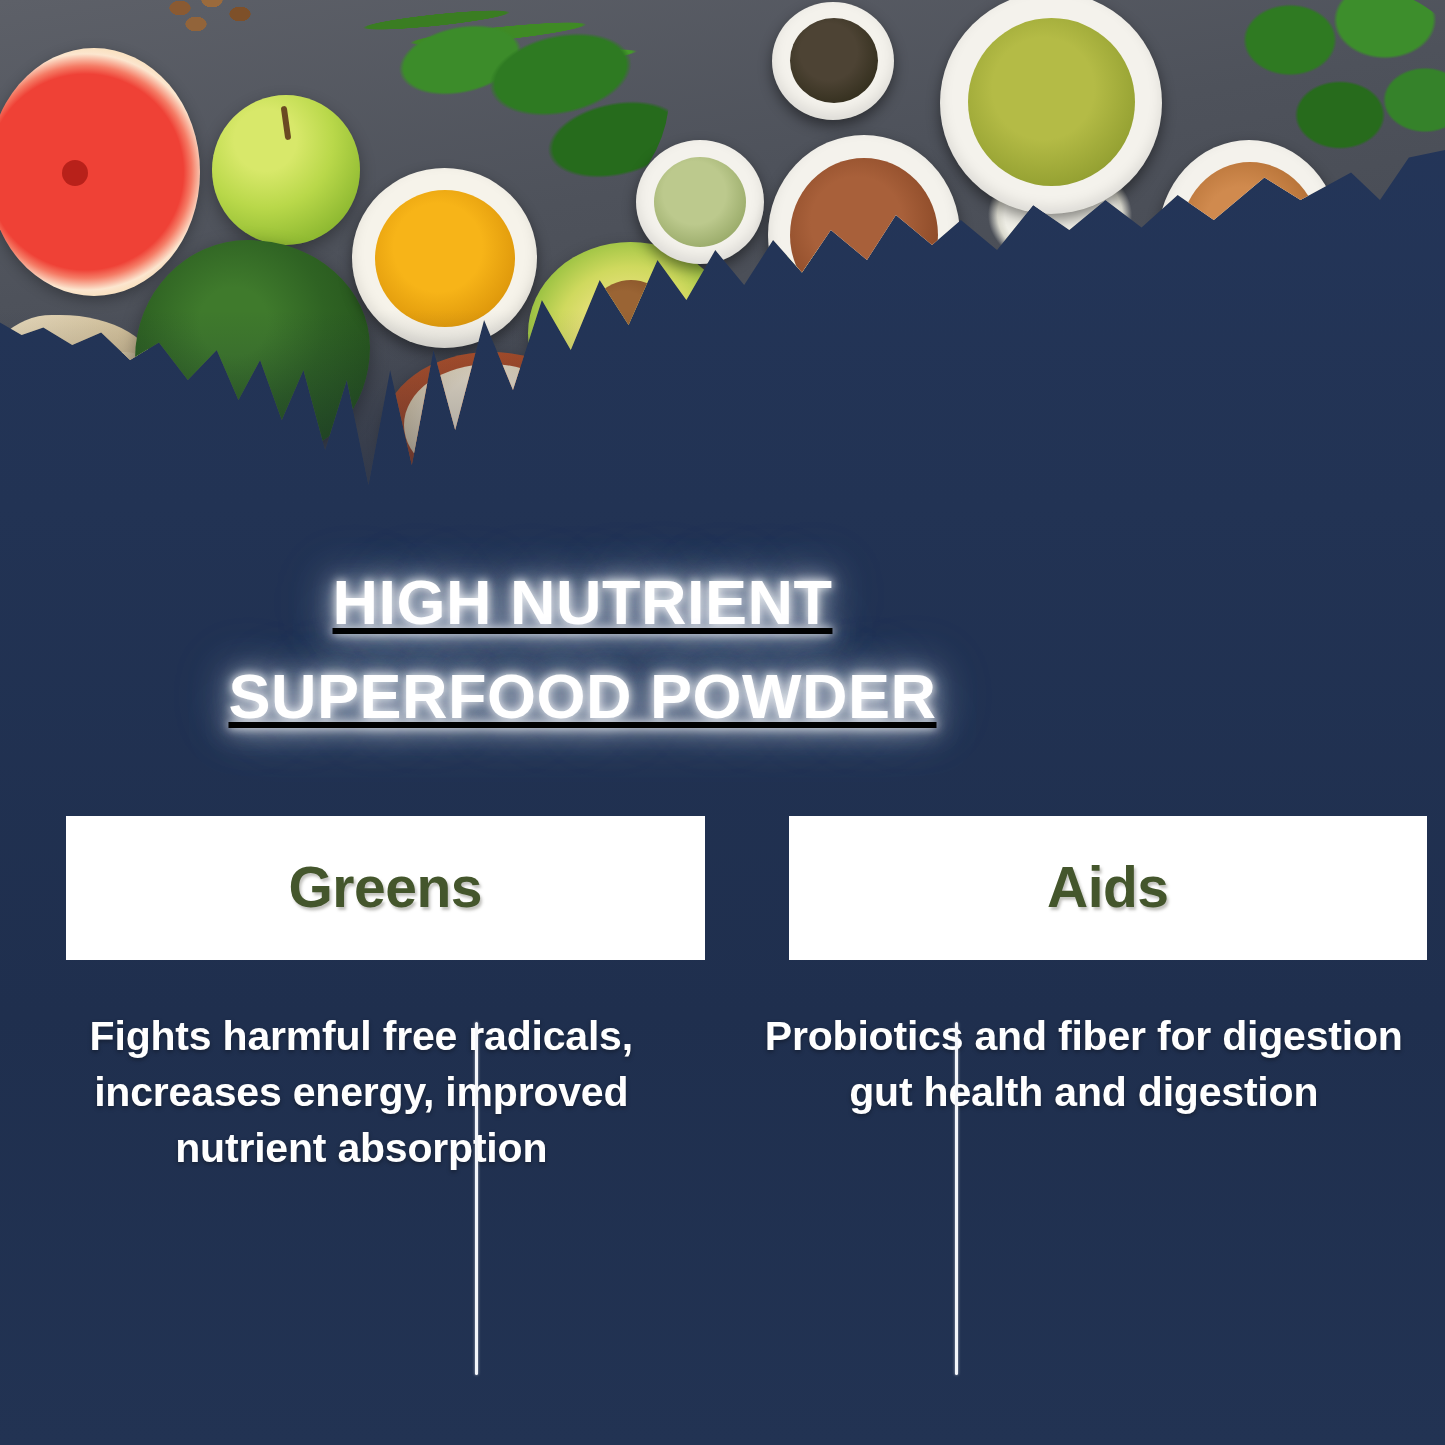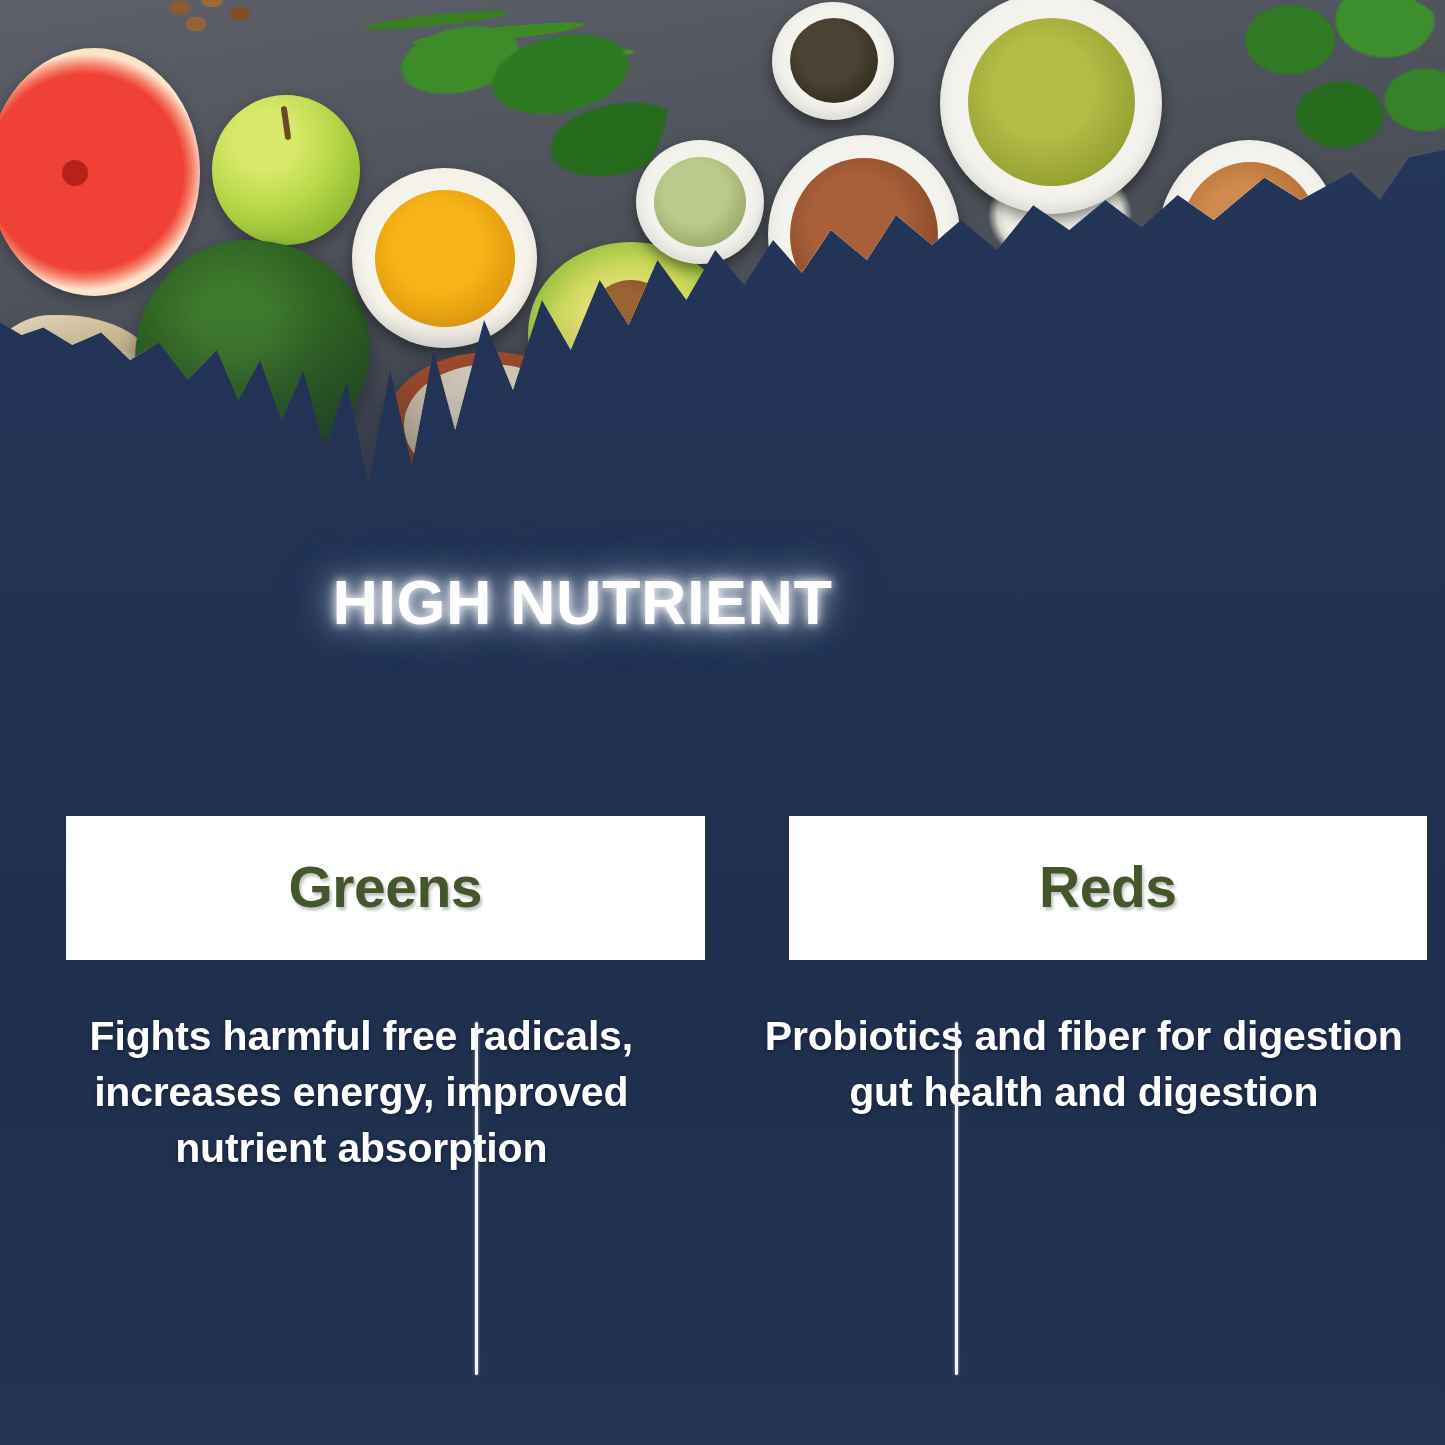--- a/index.html
+++ b/index.html
@@ -45,20 +45,21 @@
   .leafy{ position:absolute; border-radius:45% 55% 50% 50%/60% 40% 60% 40%; }
 
   
   #poster{ --tear:none; }
 
   
   #title-block{
     position:absolute; left:0; top:555px; width:1165px;
     text-align:center;
     z-index:5;
+    text-decoration:underline;
   }
   .title-line{
     color:#ffffff;
     font-weight:bold;
     font-size:63px;
     letter-spacing:0.5px;
     line-height:94px;
     text-shadow:
       0 0 10px rgba(255,255,255,.95),
       0 0 22px rgba(255,255,255,.75),
@@ -241,20 +242,21 @@
       <div class="bowl" style="left:1352px;top:188px;width:175px;height:195px;"></div>
       <div class="food" style="left:1372px;top:210px;width:135px;height:150px;
         background:radial-gradient(circle at 44% 40%, #d9c398 0 34%, #bfa474 70%, #9d8454 100%);"></div>
 
       <div style="position:absolute;inset:0;background:linear-gradient(180deg,rgba(0,0,0,0) 62%,rgba(20,30,55,.30) 88%,rgba(25,38,68,.55) 100%);"></div>
     </div>
   </div>
 
   <div id="title-block">
     <div class="title-line">HIGH NUTRIENT</div>
+    <div class="title-line">SUPERFOOD POWDER</div>
   </div>
 
   <div id="banners">
 
     <div class="banner-col">
       <div class="brush">
         <svg viewBox="0 0 440 150" preserveAspectRatio="none">
           <path fill="#ffffff" d="
             M6,34 L18,24 L26,33 L40,21 L52,30 L66,18 L80,27 L96,16 L112,25 L128,14
             L146,23 L164,13 L182,21 L200,12 L220,20 L240,11 L260,19 L280,10 L300,18
@@ -282,21 +284,21 @@
             L427,55 L436,67 L426,79 L435,91 L424,103 L433,115 L421,126 L429,139
             L412,133 L396,141 L378,132 L360,140 L340,131 L320,139 L300,130 L280,138
             L260,129 L240,137 L220,128 L200,136 L180,127 L160,135 L140,126 L120,134
             L100,125 L82,133 L64,124 L48,132 L32,123 L18,131 L6,120 L3,106
             L11,94 L2,82 L12,70 L3,58 L10,44 Z"></path>
           <path fill="#ffffff" d="M60,8 L78,4 L90,10 L72,14 Z M228,3 L246,5 L238,11 L222,9 Z
             M340,5 L356,9 L344,13 L332,9 Z M150,142 L170,147 L152,150 L138,145 Z
             M330,141 L350,147 L334,150 L320,145 Z"></path>
         </svg>
       </div>
-      <span class="banner-label">Reds</span>
+      <span class="banner-label">Aids</span>
     </div>
 
   </div>
 
   <div id="benefits">
     <div class="benefit-col">
       <div class="benefit-text">Fights harmful free radicals, increases energy, improved nutrient absorption</div>
     </div>
     <div class="benefit-col">
       <div class="benefit-text">Probiotics and fiber for digestion gut health and digestion</div>

